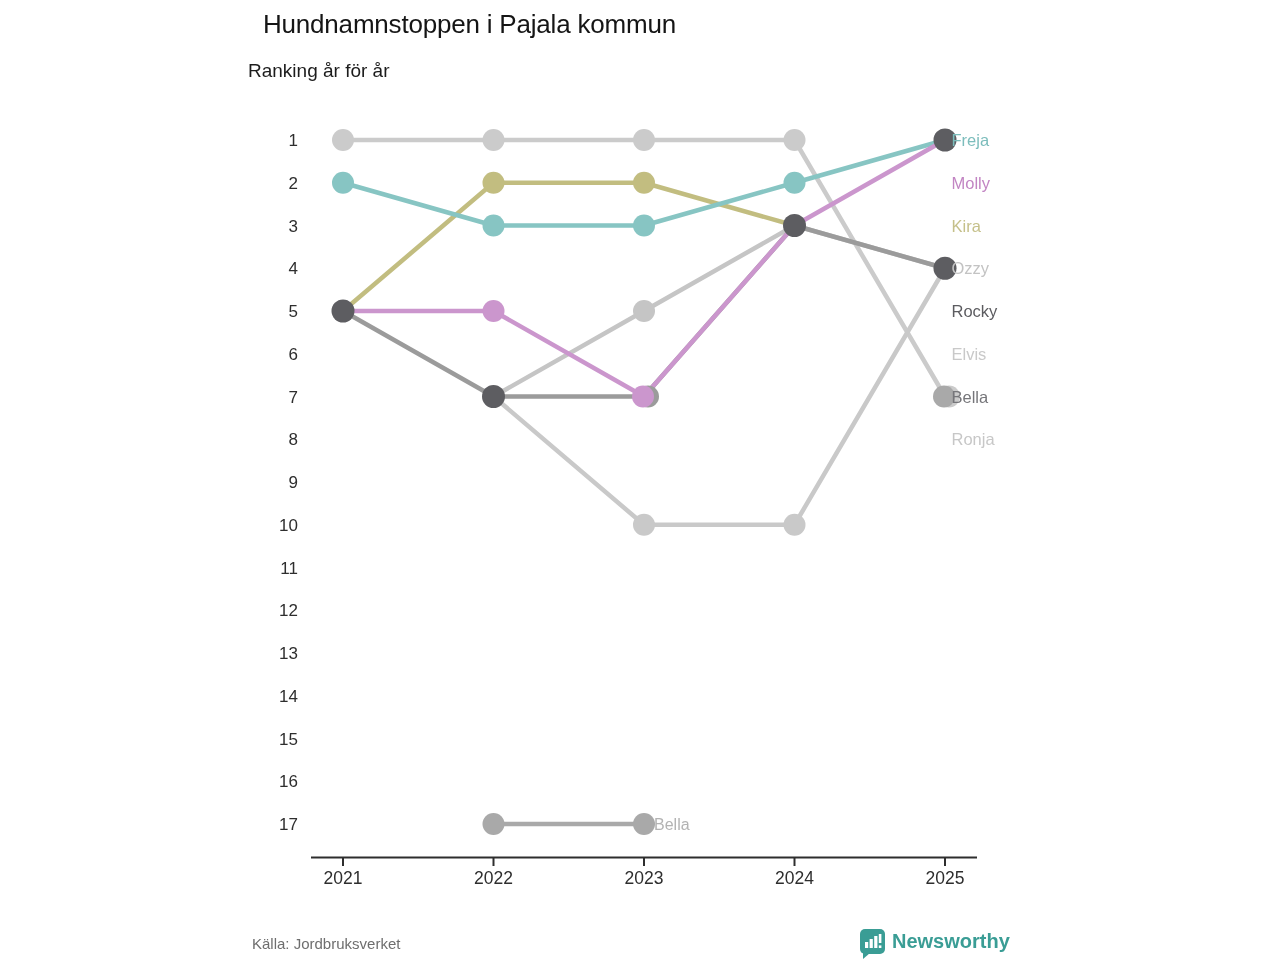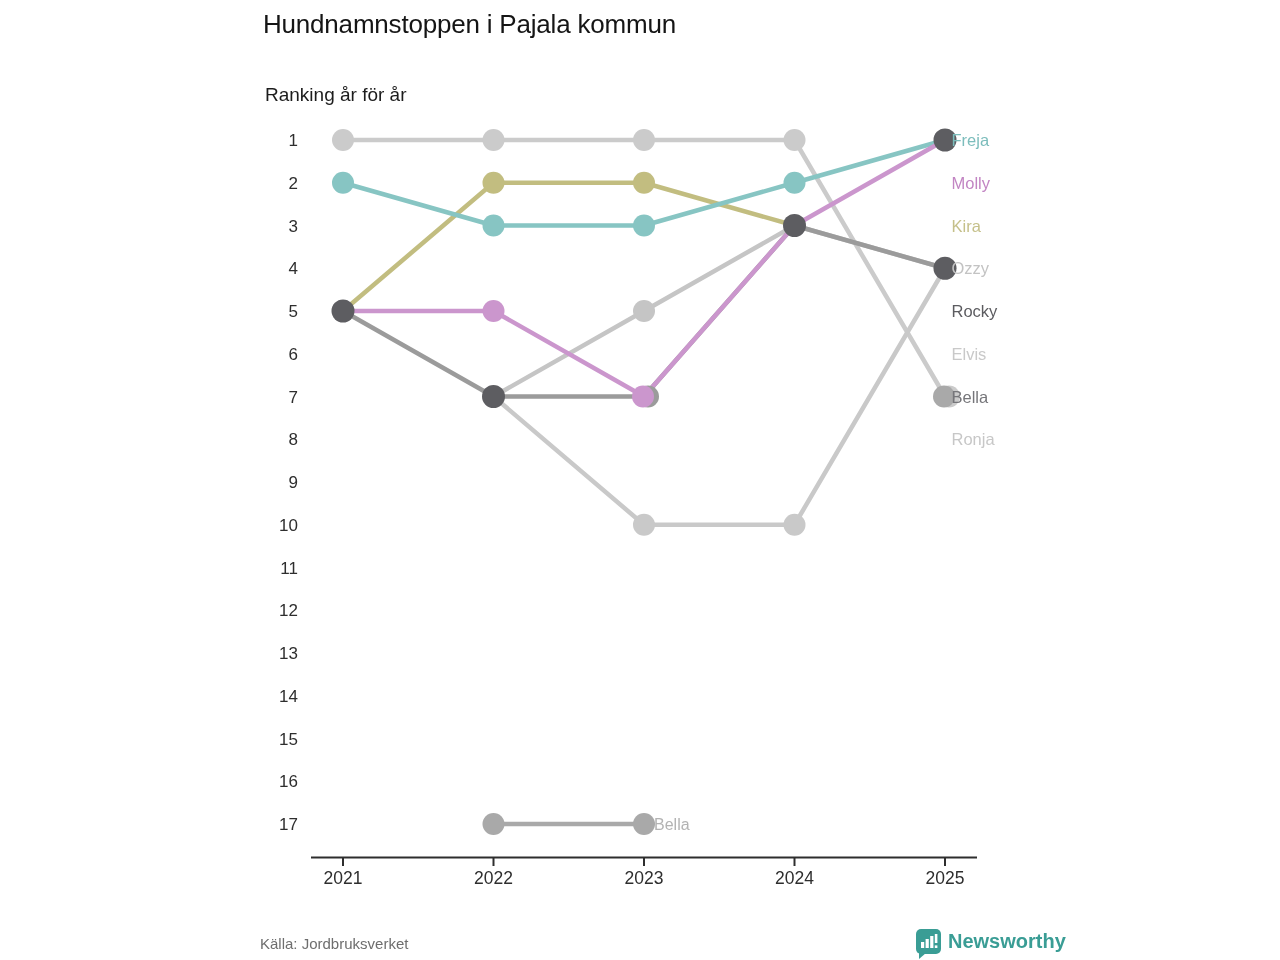--- a/index.html
+++ b/index.html
@@ -1,21 +1,21 @@
 <!DOCTYPE html>
 <html><head>
 <meta charset="utf-8">
 <style>
   html,body{margin:0;padding:0;background:#ffffff;}
   body{width:1280px;height:960px;position:relative;font-family:"Liberation Sans","DejaVu Sans",sans-serif;overflow:hidden;}
   .title{position:absolute;left:263px;top:9px;font-size:26px;font-weight:400;color:#151515;letter-spacing:-0.2px;}
-  .subtitle{position:absolute;left:265px;top:60px;font-size:19px;font-weight:400;color:#1c1c1c;margin-top:24px;}
+  .subtitle{position:absolute;left:248px;top:60px;font-size:19px;font-weight:400;color:#1c1c1c;}
   #chart-svg{position:absolute;left:0;top:0;}
-  .source{position:absolute;left:260px;top:935px;font-size:15px;color:#6e6e6e;}
-  .brand{position:absolute;left:916px;top:929px;display:flex;align-items:center;}
+  .source{position:absolute;left:252px;top:935px;font-size:15px;color:#6e6e6e;}
+  .brand{position:absolute;left:860px;top:929px;display:flex;align-items:center;}
   .brand-icon{width:25px;height:25px;background:#3a9d95;border-radius:5px;position:relative;flex:0 0 auto;}
   .brand-icon:after{content:"";position:absolute;left:3px;bottom:-5px;width:0;height:0;
     border-left:7px solid #3a9d95;border-bottom:6px solid transparent;}
   .brand-text{margin-left:7px;font-size:20px;font-weight:700;color:#3a9d95;}
 </style>
 </head>
 <body>
 
 <svg id="chart-svg" width="1280" height="960" viewBox="0 0 1280 960">
     <text x="298" y="146" text-anchor="end" font-size="17" fill="#2e2e2e" font-family="&quot;Liberation Sans&quot;,&quot;DejaVu Sans&quot;,sans-serif">1</text>

